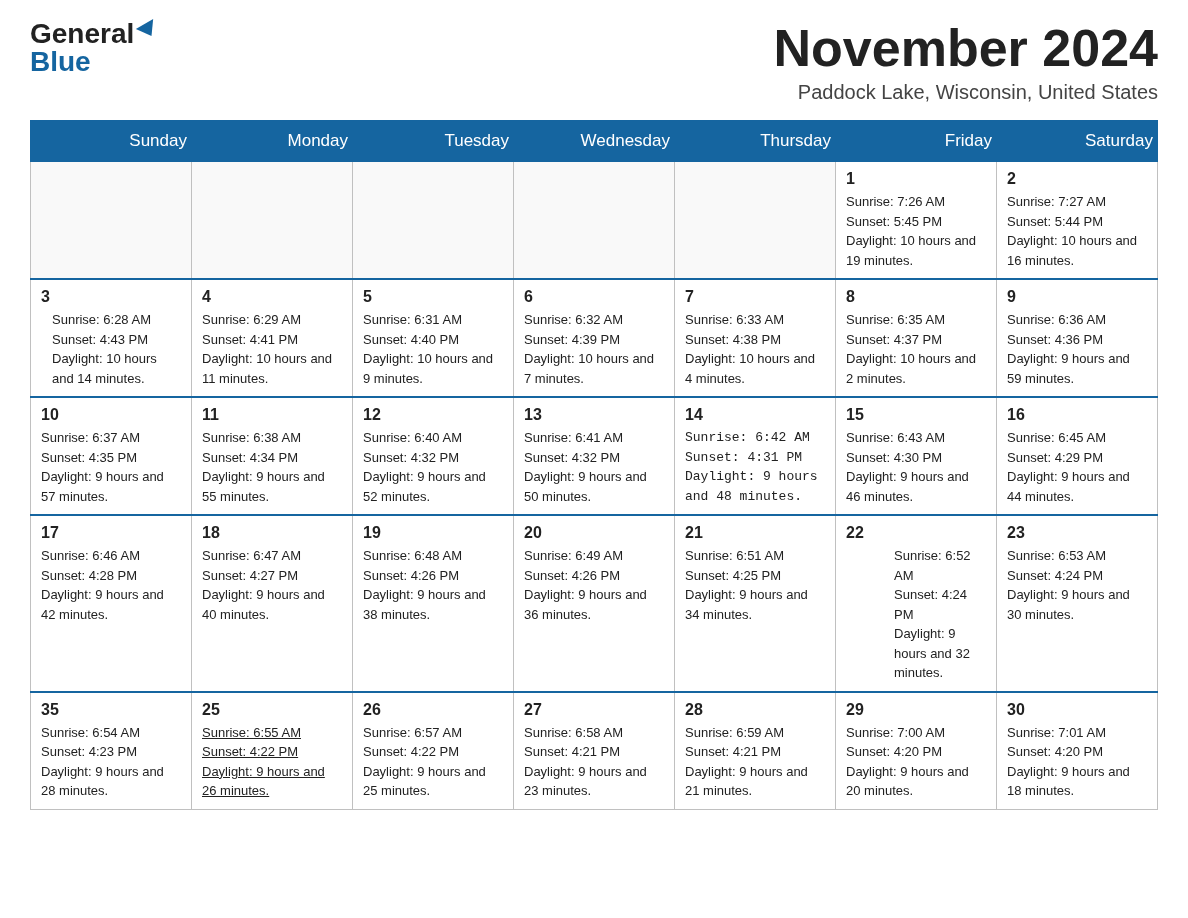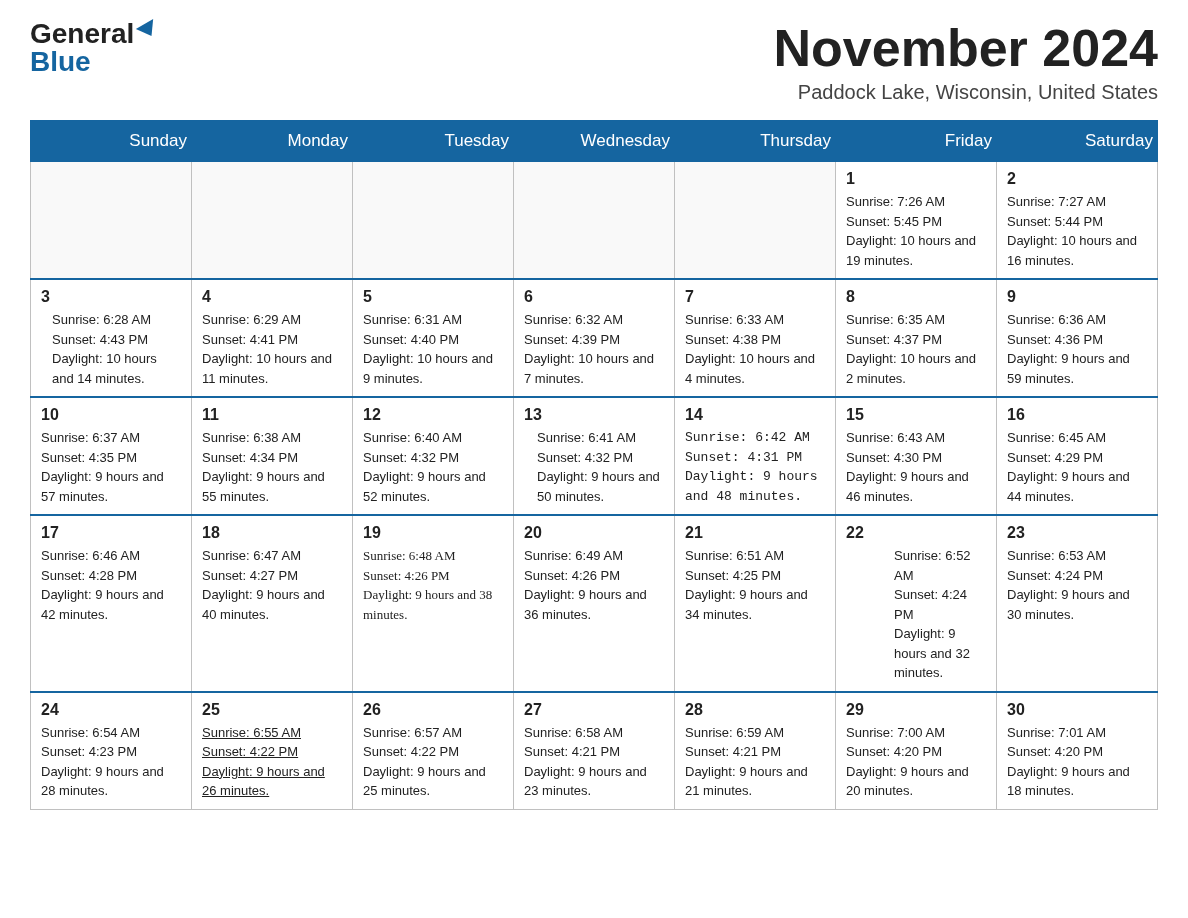--- a/index.html
+++ b/index.html
@@ -209,21 +209,21 @@
 Daylight: 9 hours and 55 minutes.</div>
         </td>
         <td>
           <span class="day-number">12</span>
           <div class="day-info" style="white-space: pre-line;">Sunrise: 6:40 AM
 Sunset: 4:32 PM
 Daylight: 9 hours and 52 minutes.</div>
         </td>
         <td>
           <span class="day-number">13</span>
-          <div class="day-info" style="white-space: pre-line; margin-left: 13px;">Sunrise: 6:41 AM
+          <div class="day-info" style="white-space: pre-line;">Sunrise: 6:41 AM
 Sunset: 4:32 PM
 Daylight: 9 hours and 50 minutes.</div>
         </td>
         <td>
           <span class="day-number">14</span>
           <div class="day-info" style="white-space: pre-line; font-family: Liberation Mono, monospace;">Sunrise: 6:42 AM
 Sunset: 4:31 PM
 Daylight: 9 hours and 48 minutes.</div>
         </td>
         <td>
@@ -247,21 +247,21 @@
 Daylight: 9 hours and 42 minutes.</div>
         </td>
         <td>
           <span class="day-number">18</span>
           <div class="day-info" style="white-space: pre-line;">Sunrise: 6:47 AM
 Sunset: 4:27 PM
 Daylight: 9 hours and 40 minutes.</div>
         </td>
         <td>
           <span class="day-number">19</span>
-          <div class="day-info" style="white-space: pre-line; font-family: Liberation Serif, serif;">Sunrise: 6:48 AM
+          <div class="day-info" style="white-space: pre-line;">Sunrise: 6:48 AM
 Sunset: 4:26 PM
 Daylight: 9 hours and 38 minutes.</div>
         </td>
         <td>
           <span class="day-number">20</span>
           <div class="day-info" style="white-space: pre-line;">Sunrise: 6:49 AM
 Sunset: 4:26 PM
 Daylight: 9 hours and 36 minutes.</div>
         </td>
         <td>
@@ -278,21 +278,21 @@
         </td>
         <td>
           <span class="day-number">23</span>
           <div class="day-info" style="white-space: pre-line;">Sunrise: 6:53 AM
 Sunset: 4:24 PM
 Daylight: 9 hours and 30 minutes.</div>
         </td>
       </tr>
       <tr class="row-divider">
         <td>
-          <span class="day-number">24</span>
+          <span class="day-number">35</span>
           <div class="day-info" style="white-space: pre-line;">Sunrise: 6:54 AM
 Sunset: 4:23 PM
 Daylight: 9 hours and 28 minutes.</div>
         </td>
         <td>
           <span class="day-number">25</span>
           <div class="day-info" style="white-space: pre-line; text-decoration: underline;">Sunrise: 6:55 AM
 Sunset: 4:22 PM
 Daylight: 9 hours and 26 minutes.</div>
         </td>

